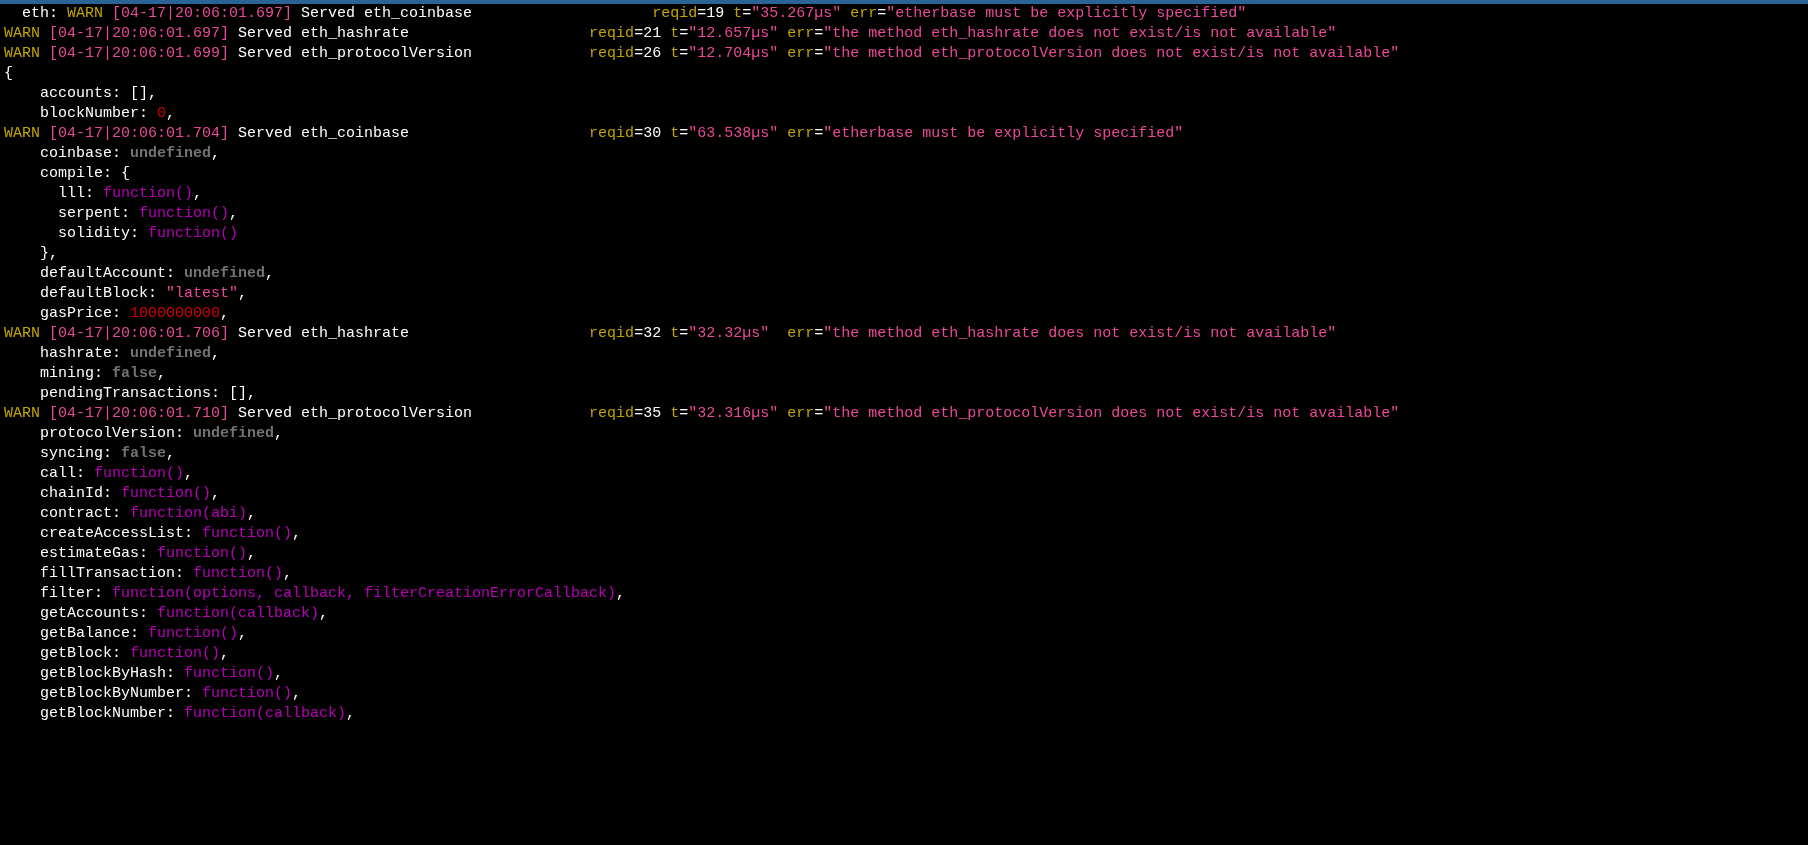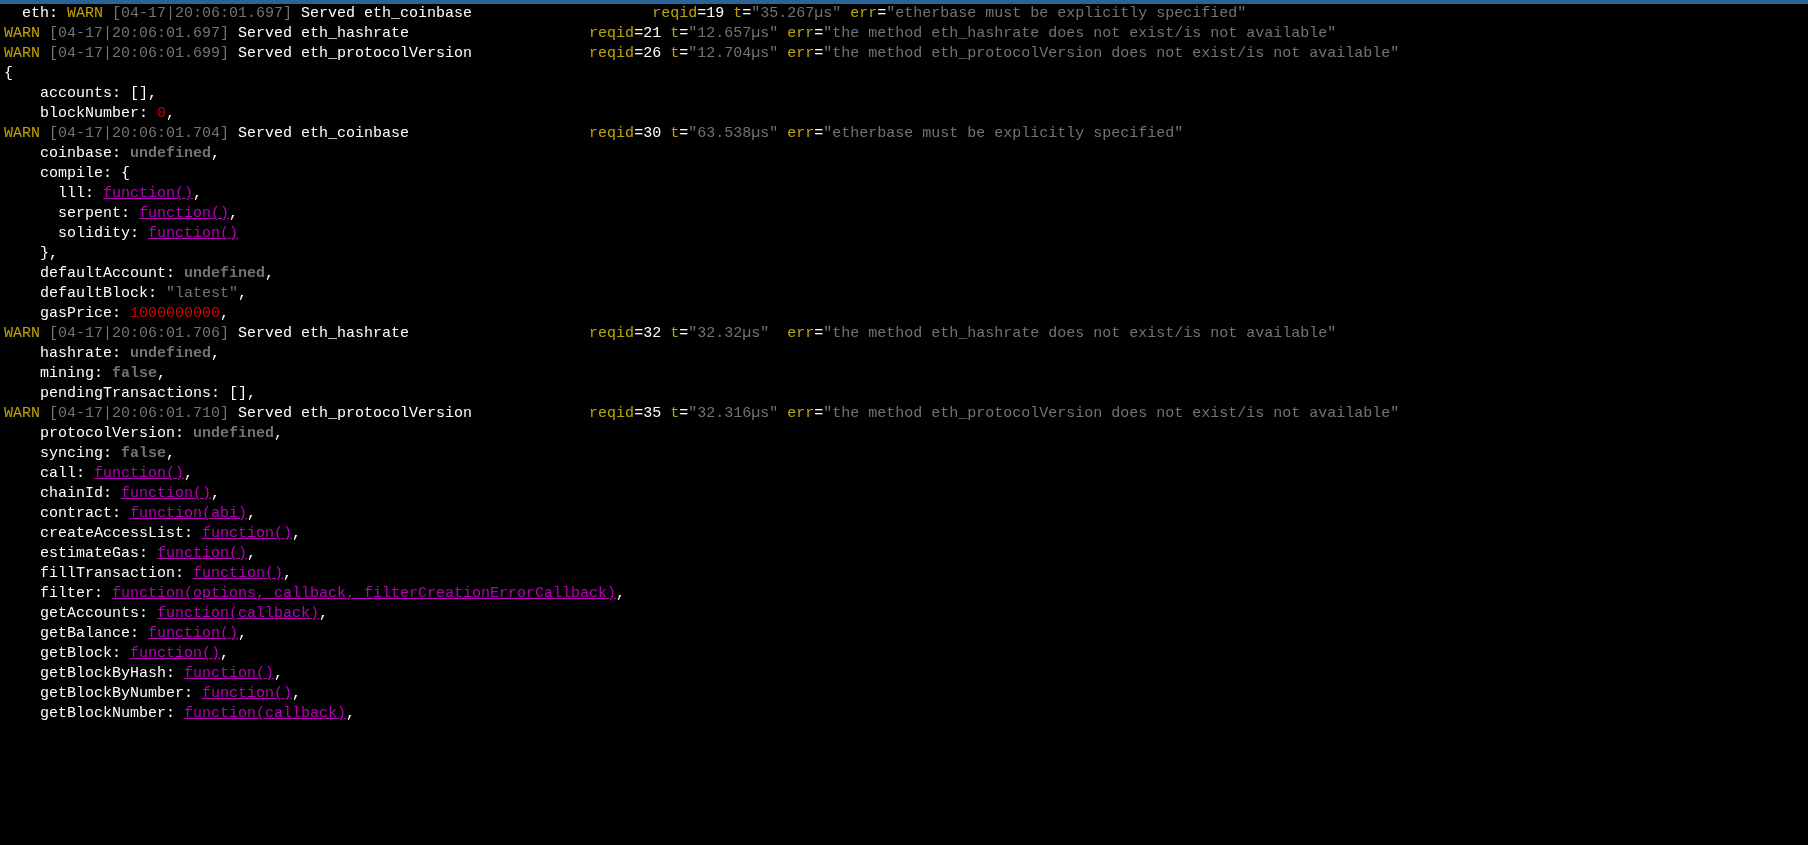--- a/index.html
+++ b/index.html
@@ -13,24 +13,24 @@
     width: 1808px;
     height: 845px;
     overflow: hidden;
     border-top: 2px solid #2a6496;
   }
   .terminal {
     padding: 0 4px;
     white-space: pre;
   }
   .warn   { color: #c2a400; }   
-  .ts     { color: #737373; }   
+  .ts     { color: #ec4899; }   
   .white  { color: #fff; }
   .bold   { font-weight: bold; color: #737373; }
   .num    { color: #d20000; }
-  .fn     { color: #b800b8; text-decoration: underline; }
+  .fn     { color: #b800b8; }
   .pad1   { padding-left: 36px; }  
   .pad2   { padding-left: 54px; }  
 </style>
 </head>
 <body>
 
 <div class="terminal"><div><span class="white">  eth: </span><span class="warn">WARN </span><span class="ts">[04-17|20:06:01.697]</span><span class="white"> Served eth_coinbase                    </span><span class="warn">reqid</span><span class="white">=19 </span><span class="warn">t</span><span class="white">=</span><span class="ts">"35.267µs"</span><span class="warn"> err</span><span class="white">=</span><span class="ts">"etherbase must be explicitly specified"</span></div><div><span class="warn">WARN </span><span class="ts">[04-17|20:06:01.697]</span><span class="white"> Served eth_hashrate                    </span><span class="warn">reqid</span><span class="white">=21 </span><span class="warn">t</span><span class="white">=</span><span class="ts">"12.657µs"</span><span class="warn"> err</span><span class="white">=</span><span class="ts">"the method eth_hashrate does not exist/is not available"</span></div><div><span class="warn">WARN </span><span class="ts">[04-17|20:06:01.699]</span><span class="white"> Served eth_protocolVersion             </span><span class="warn">reqid</span><span class="white">=26 </span><span class="warn">t</span><span class="white">=</span><span class="ts">"12.704µs"</span><span class="warn"> err</span><span class="white">=</span><span class="ts">"the method eth_protocolVersion does not exist/is not available"</span></div><div><span class="white">{</span></div><div class="pad1"><span class="white">accounts: </span><span class="white">[],</span></div><div class="pad1"><span class="white">blockNumber: </span><span class="num">0</span><span class="white">,</span></div><div><span class="warn">WARN </span><span class="ts">[04-17|20:06:01.704]</span><span class="white"> Served eth_coinbase                    </span><span class="warn">reqid</span><span class="white">=30 </span><span class="warn">t</span><span class="white">=</span><span class="ts">"63.538µs"</span><span class="warn"> err</span><span class="white">=</span><span class="ts">"etherbase must be explicitly specified"</span></div><div class="pad1"><span class="white">coinbase: </span><span class="bold">undefined</span><span class="white">,</span></div><div class="pad1"><span class="white">compile: {</span></div><div class="pad2"><span class="white">lll: </span><span class="fn">function()</span><span class="white">,</span></div><div class="pad2"><span class="white">serpent: </span><span class="fn">function()</span><span class="white">,</span></div><div class="pad2"><span class="white">solidity: </span><span class="fn">function()</span><span class="white"></span></div><div class="pad1"><span class="white">},</span></div><div class="pad1"><span class="white">defaultAccount: </span><span class="bold">undefined</span><span class="white">,</span></div><div class="pad1"><span class="white">defaultBlock: </span><span class="ts">"latest"</span><span class="white">,</span></div><div class="pad1"><span class="white">gasPrice: </span><span class="num">1000000000</span><span class="white">,</span></div><div><span class="warn">WARN </span><span class="ts">[04-17|20:06:01.706]</span><span class="white"> Served eth_hashrate                    </span><span class="warn">reqid</span><span class="white">=32 </span><span class="warn">t</span><span class="white">=</span><span class="ts">"32.32µs" </span><span class="warn"> err</span><span class="white">=</span><span class="ts">"the method eth_hashrate does not exist/is not available"</span></div><div class="pad1"><span class="white">hashrate: </span><span class="bold">undefined</span><span class="white">,</span></div><div class="pad1"><span class="white">mining: </span><span class="bold">false</span><span class="white">,</span></div><div class="pad1"><span class="white">pendingTransactions: </span><span class="white">[],</span><span class="white"></span></div><div><span class="warn">WARN </span><span class="ts">[04-17|20:06:01.710]</span><span class="white"> Served eth_protocolVersion             </span><span class="warn">reqid</span><span class="white">=35 </span><span class="warn">t</span><span class="white">=</span><span class="ts">"32.316µs"</span><span class="warn"> err</span><span class="white">=</span><span class="ts">"the method eth_protocolVersion does not exist/is not available"</span></div><div class="pad1"><span class="white">protocolVersion: </span><span class="bold">undefined</span><span class="white">,</span></div><div class="pad1"><span class="white">syncing: </span><span class="bold">false</span><span class="white">,</span></div><div class="pad1"><span class="white">call: </span><span class="fn">function()</span><span class="white">,</span></div><div class="pad1"><span class="white">chainId: </span><span class="fn">function()</span><span class="white">,</span></div><div class="pad1"><span class="white">contract: </span><span class="fn">function(abi)</span><span class="white">,</span></div><div class="pad1"><span class="white">createAccessList: </span><span class="fn">function()</span><span class="white">,</span></div><div class="pad1"><span class="white">estimateGas: </span><span class="fn">function()</span><span class="white">,</span></div><div class="pad1"><span class="white">fillTransaction: </span><span class="fn">function()</span><span class="white">,</span></div><div class="pad1"><span class="white">filter: </span><span class="fn">function(options, callback, filterCreationErrorCallback)</span><span class="white">,</span></div><div class="pad1"><span class="white">getAccounts: </span><span class="fn">function(callback)</span><span class="white">,</span></div><div class="pad1"><span class="white">getBalance: </span><span class="fn">function()</span><span class="white">,</span></div><div class="pad1"><span class="white">getBlock: </span><span class="fn">function()</span><span class="white">,</span></div><div class="pad1"><span class="white">getBlockByHash: </span><span class="fn">function()</span><span class="white">,</span></div><div class="pad1"><span class="white">getBlockByNumber: </span><span class="fn">function()</span><span class="white">,</span></div><div class="pad1"><span class="white">getBlockNumber: </span><span class="fn">function(callback)</span><span class="white">,</span></div></div>
 
 </body></html>

